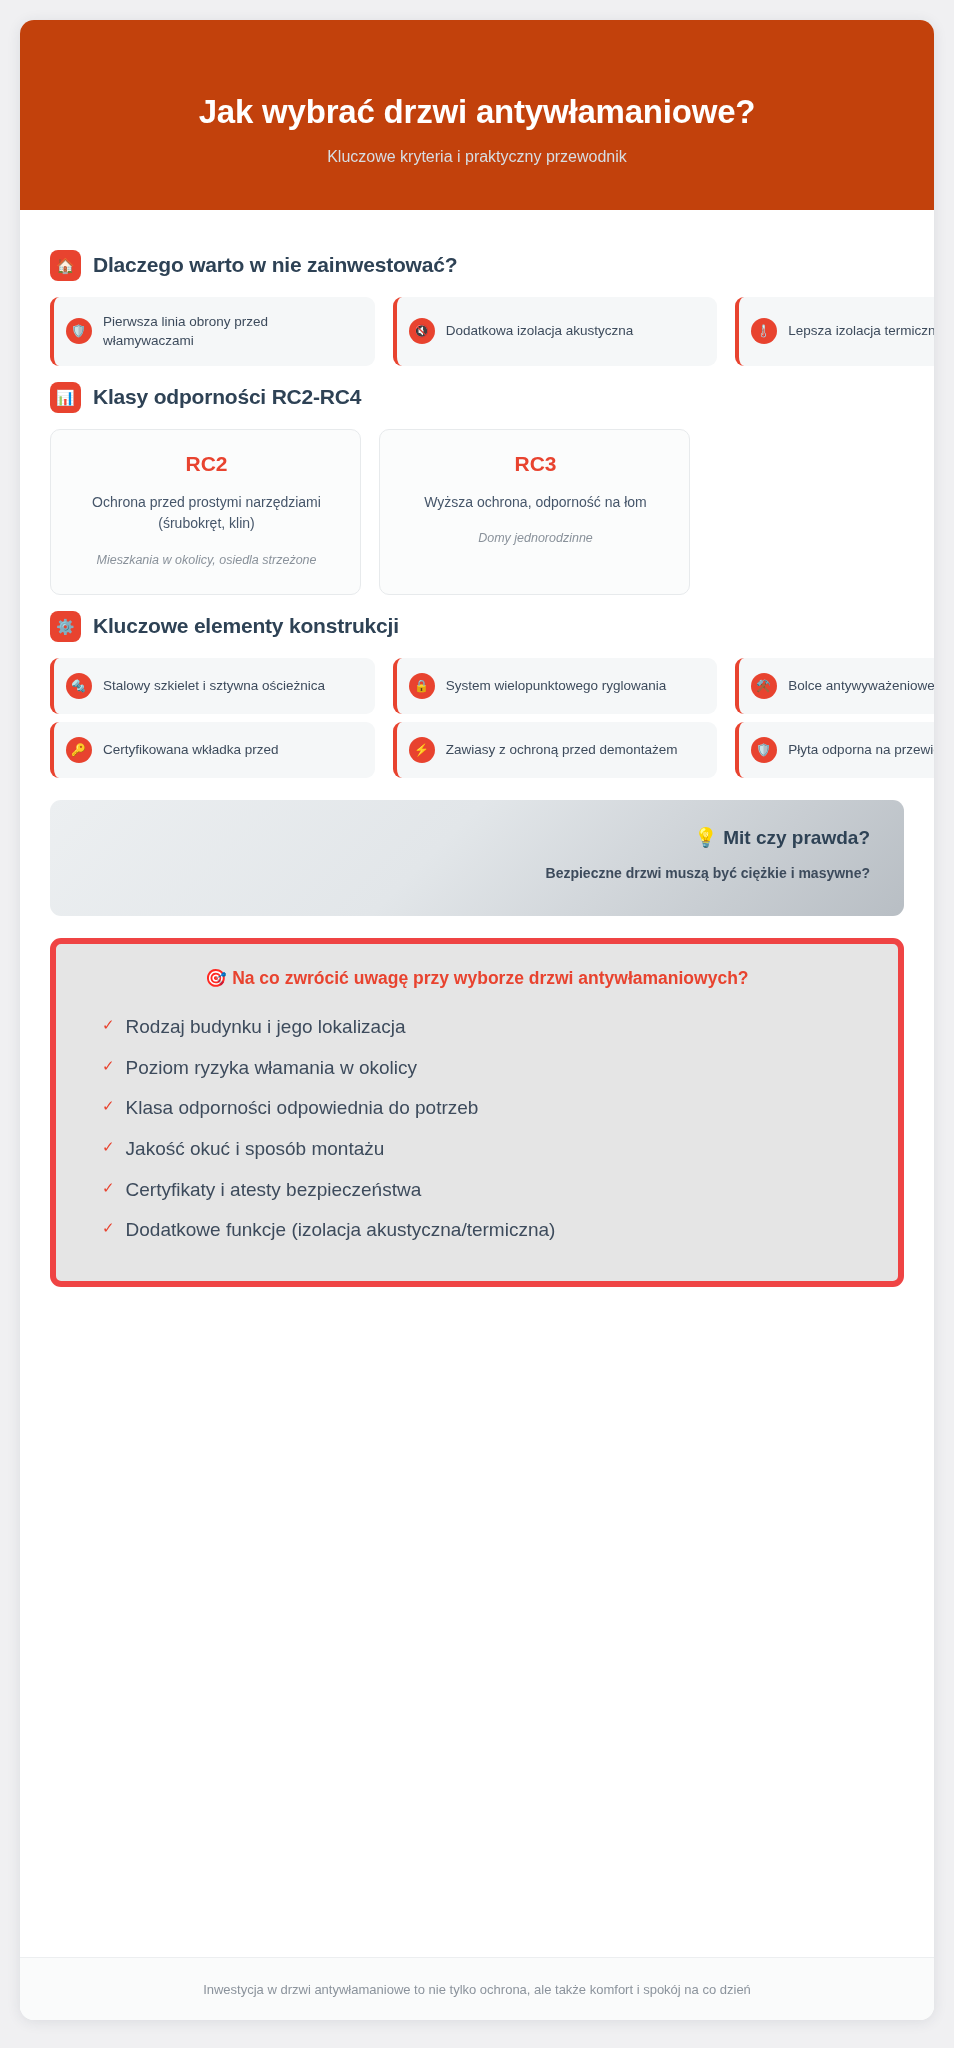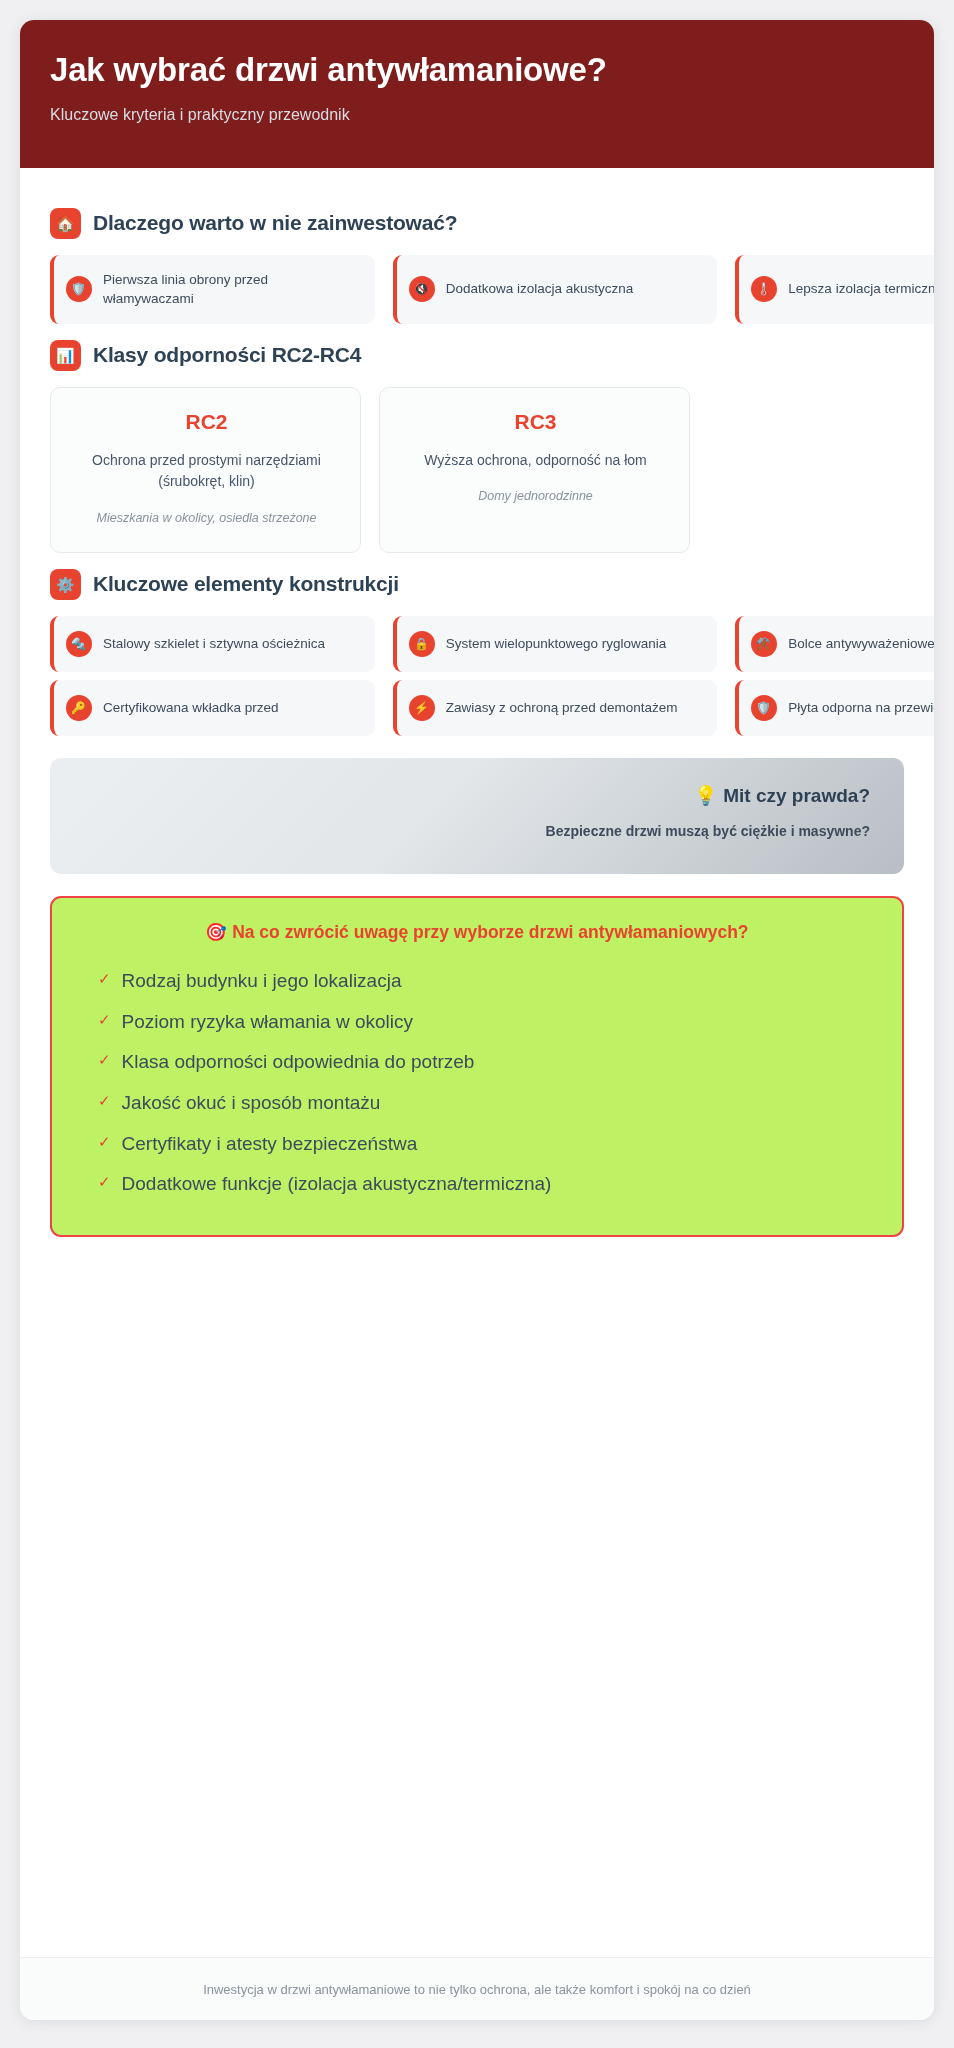--- a/index.html
+++ b/index.html
@@ -18,22 +18,23 @@
     border-radius:14px;
     overflow:hidden;
     box-shadow:0 2px 14px rgba(40,50,70,0.10);
     height:100%;
     display:flex;
     flex-direction:column;
   }
 
   
   .hero {
-    background:#7f1d1d;
-    padding:30px 30px 44px 30px;
+    background:#c2410c;
+    padding:72px 30px 44px 30px;
+    text-align:center;
     flex:0 0 auto;
   }
   .hero h1 {
     color:#ffffff;
     font-size:33px;
     font-weight:bold;
     letter-spacing:-0.2px;
     line-height:1.2;
   }
   .hero .sub {
@@ -156,22 +157,22 @@
     margin-bottom:7px;
   }
   .myth-a {
     font-size:14px;
     color:#4a5a6b;
     line-height:1.62;
   }
 
   
   .check-box {
-    background:#bef264;
-    border:2px solid #ef4444;
+    background:#e5e5e5;
+    border:6px solid #ef4444;
     border-radius:11px;
     padding:24px 28px 30px 28px;
     margin-bottom:18px;
   }
   .check-title {
     color:#e8432f;
     font-size:17.5px;
     font-weight:bold;
     text-align:center;
     margin-bottom:18px;

